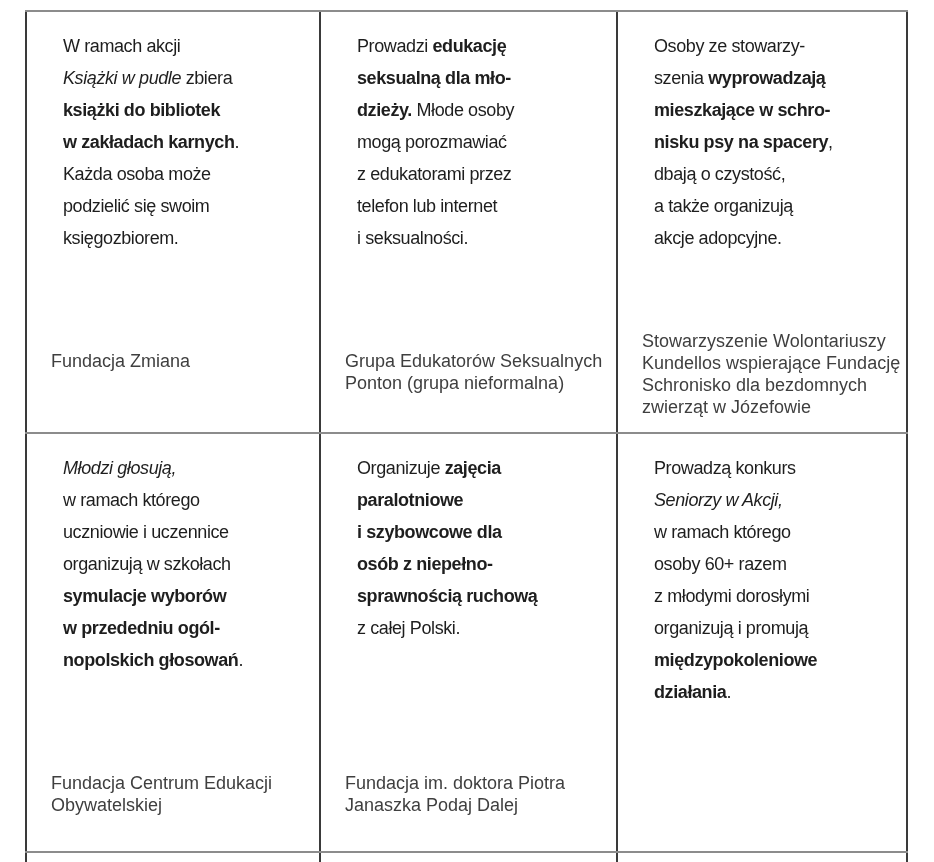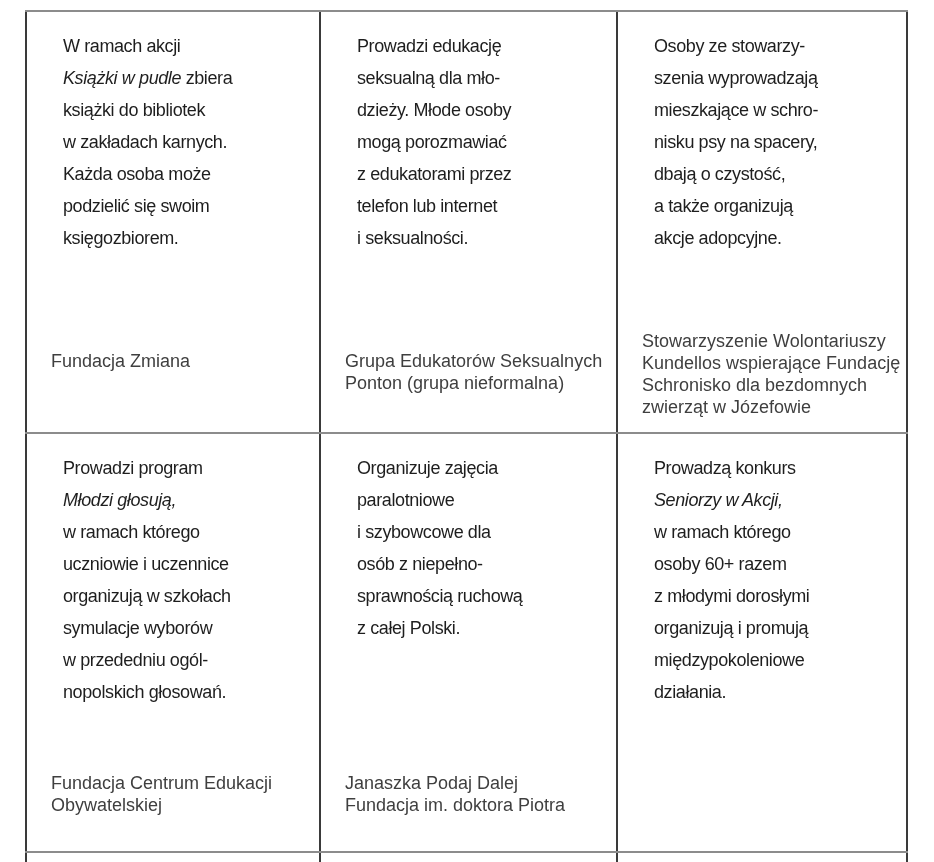--- a/index.html
+++ b/index.html
@@ -22,21 +22,21 @@
   .hline{position:absolute;left:25px;width:883px;height:2px;background:var(--grid-h);}
   .cell{position:absolute;background:transparent;}
   .desc{
     position:absolute;left:36px;top:18px;right:4px;
     font-size:18px;line-height:32px;
     letter-spacing:-0.4px;
     color:var(--desc-color);
     font-weight:400;
   }
   .desc .line{white-space:nowrap;}
-  .desc .b{font-weight:400;}
+  .desc .b{font-weight:700;}
   .desc .i{font-style:italic;}
   .org{
     position:absolute;left:24px;top:338px;right:4px;
     font-size:18px;line-height:22px;
     letter-spacing:0;
     color:var(--org-color);
   }
   .org .line{white-space:nowrap;}
   .org-4l{top:318px;}
 </style>
@@ -97,21 +97,20 @@
     <div class="org org-4l">
         <div class="line">Stowarzyszenie Wolontariuszy</div>
         <div class="line">Kundellos wspierające Fundację</div>
         <div class="line">Schronisko dla bezdomnych</div>
         <div class="line">zwierząt w Józefowie</div>
       </div>
   </div>
 
   <div class="cell" style="left:27px;top:434px;width:290px;height:415px">
     <div class="desc">
-        <div class="line"><span>Prowadzi program</span></div>
         <div class="line"><span class="i">Młodzi głosują,</span></div>
         <div class="line"><span>w ramach którego</span></div>
         <div class="line"><span>uczniowie i uczennice</span></div>
         <div class="line"><span>organizują w szkołach</span></div>
         <div class="line"><span class="b">symulacje wyborów</span></div>
         <div class="line"><span class="b">w przededniu ogól-</span></div>
         <div class="line"><span class="b">nopolskich głosowań</span><span>.</span></div>
       </div>
     <div class="org">
         <div class="line">Fundacja Centrum Edukacji</div>
@@ -122,22 +121,22 @@
   <div class="cell" style="left:321px;top:434px;width:293px;height:415px">
     <div class="desc">
         <div class="line"><span>Organizuje </span><span class="b">zajęcia</span></div>
         <div class="line"><span class="b">paralotniowe</span></div>
         <div class="line"><span class="b">i szybowcowe dla</span></div>
         <div class="line"><span class="b">osób z niepełno-</span></div>
         <div class="line"><span class="b">sprawnością ruchową</span></div>
         <div class="line"><span>z całej Polski.</span></div>
       </div>
     <div class="org">
+        <div class="line">Fundacja im. doktora Piotra</div>
         <div class="line">Janaszka Podaj Dalej</div>
-        <div class="line">Fundacja im. doktora Piotra</div>
       </div>
   </div>
 
   <div class="cell" style="left:618px;top:434px;width:286px;height:415px">
     <div class="desc">
         <div class="line"><span>Prowadzą konkurs</span></div>
         <div class="line"><span class="i">Seniorzy w Akcji,</span></div>
         <div class="line"><span>w ramach którego</span></div>
         <div class="line"><span>osoby 60+ razem</span></div>
         <div class="line"><span>z młodymi dorosłymi</span></div>

